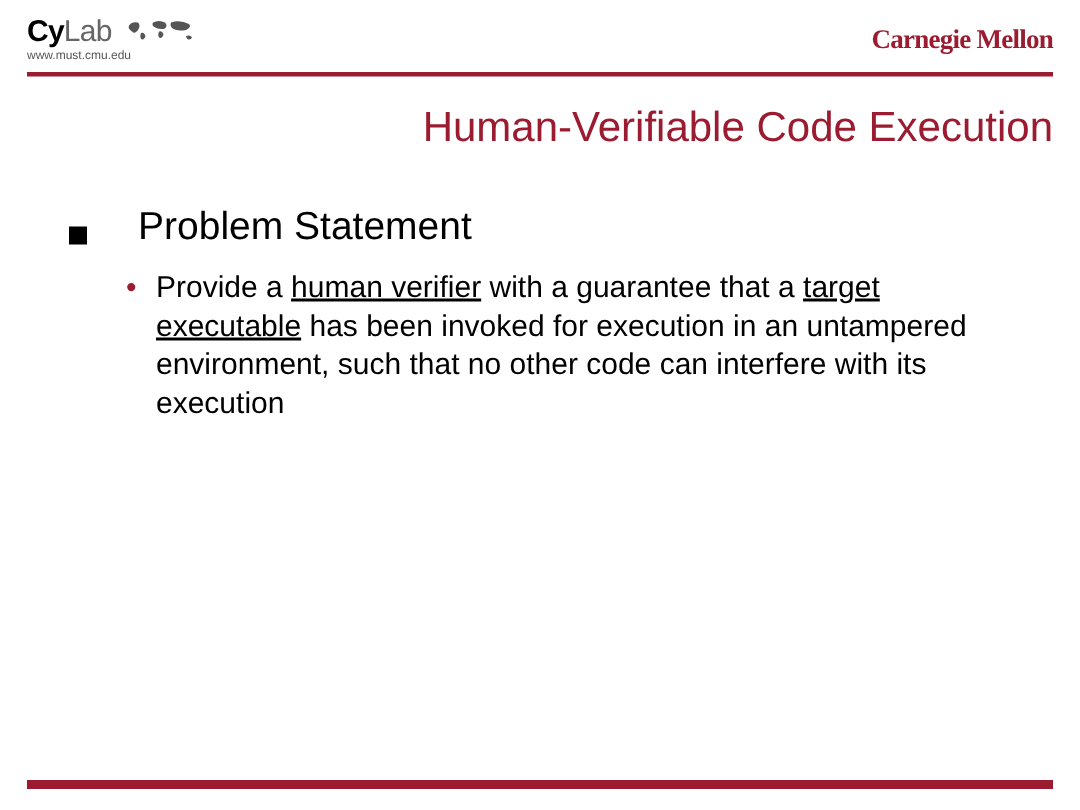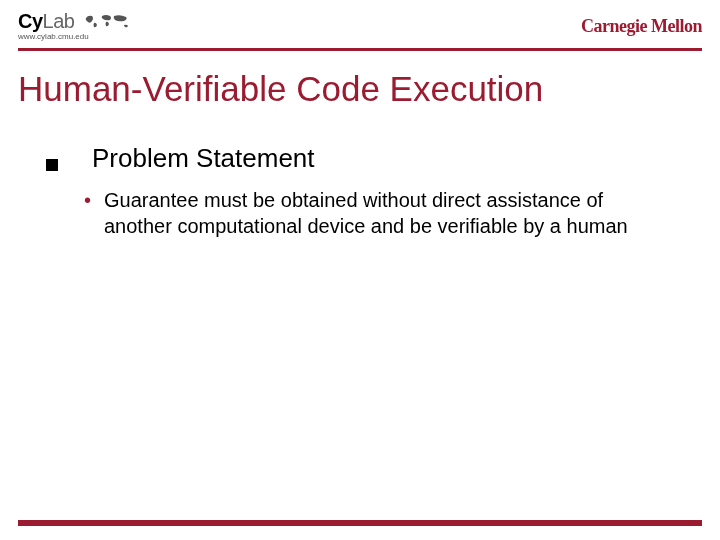--- a/index.html
+++ b/index.html
@@ -56,23 +56,23 @@
   .rule-bottom {
     height: 6px;
     background: #9b1b30;
     margin: 0 18px 14px 18px;
   }
   .content {
     flex: 1;
     padding: 0 18px;
   }
   .title {
-    font-size: 35px;
+    font-size: 28px;
     color: #9b1b30;
-    text-align: left;
+    text-align: right;
     margin: 18px 0 34px 0;
     font-weight: normal;
   }
   .section {
     margin-left: 28px;
   }
   .section-head {
     display: flex;
     align-items: baseline;
     gap: 10px;
@@ -130,38 +130,38 @@
               <path d="M2 6 Q4 3 8 4 Q10 6 8 9 Q6 12 4 10 Q1 8 2 6 Z"></path>
               <path d="M10 11 Q12 10 13 13 Q12 16 10 15 Q9 13 10 11 Z"></path>
               <path d="M18 4 Q22 2 26 4 Q28 6 26 8 Q22 9 19 7 Q17 6 18 4 Z"></path>
               <path d="M22 10 Q24 9 25 12 Q24 15 22 14 Q21 12 22 10 Z"></path>
               <path d="M30 4 Q36 2 42 5 Q44 7 40 9 Q34 10 31 8 Q29 6 30 4 Z"></path>
               <path d="M40 13 Q43 12 44 14 Q43 16 41 15 Q40 14 40 13 Z"></path>
             </g>
           </svg>
         </span>
       </div>
-      <div class="logo-url">www.cylab.cmu.edu</div>
+      <div class="logo-url">www.must.cmu.edu</div>
     </div>
     <div class="logo-right">Carnegie Mellon</div>
   </div>
 
   <div class="rule-top"></div>
 
   <div class="content">
     <h1 class="title">Human-Verifiable Code Execution</h1>
 
     <div class="section">
       <div class="section-head">
         <div class="sq-bullet"></div>
         <div class="section-title">Problem Statement</div>
       </div>
       <ul class="bullets">
         <li>
-          <span>Guarantee must be obtained without direct assistance of another computational device and be verifiable by a human</span>
+          <span>Provide a </span><span class="u">human verifier</span><span> with a guarantee that a </span><span class="u">target executable</span><span> has been invoked for execution in an untampered environment, such that no other code can interfere with its execution</span>
         </li>
       </ul>
     </div>
   </div>
 
   <div class="spacer"></div>
   <div class="rule-bottom"></div>
 
 </div>
 

